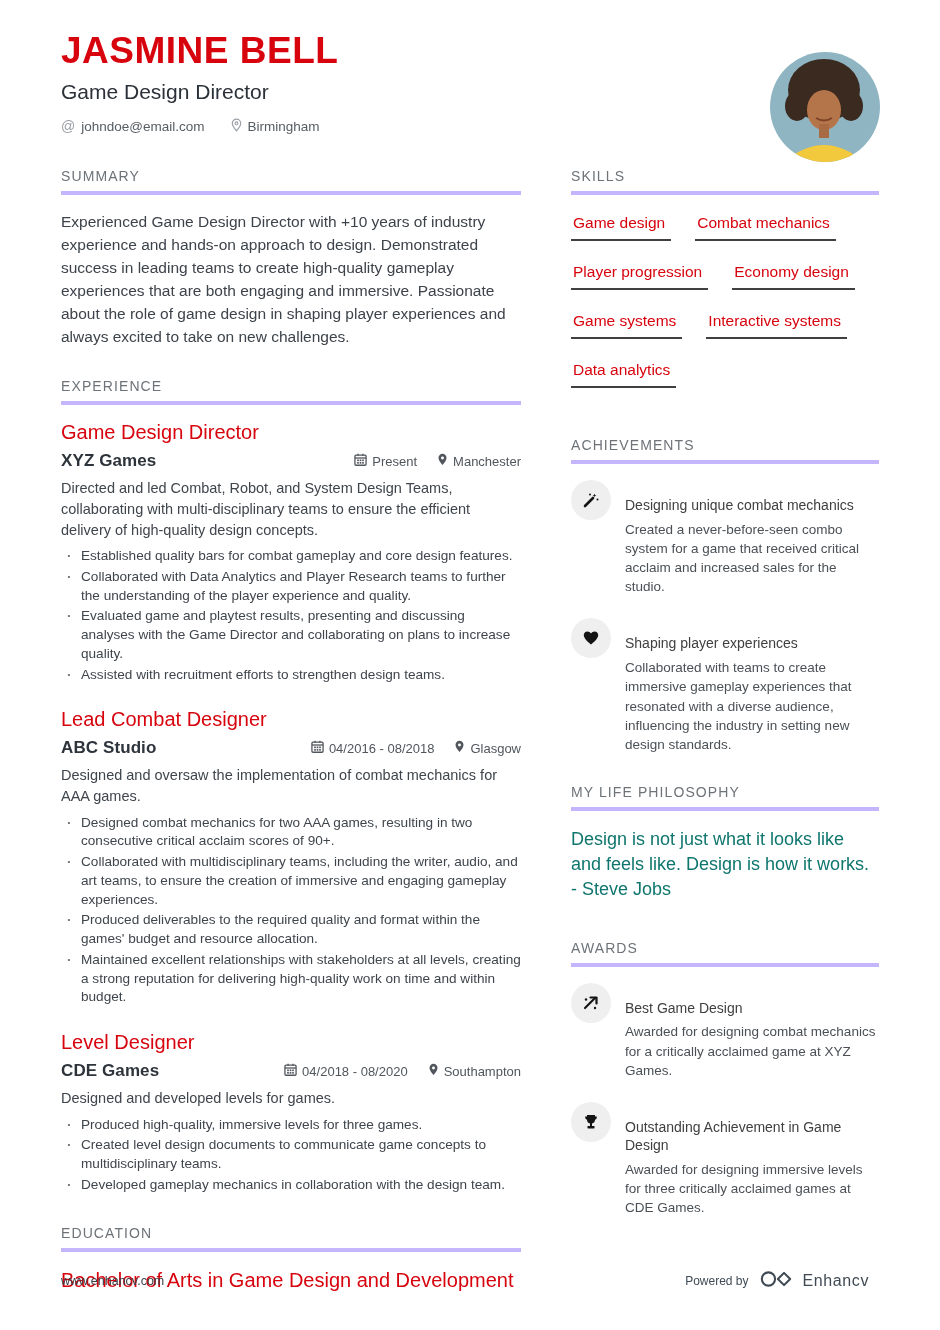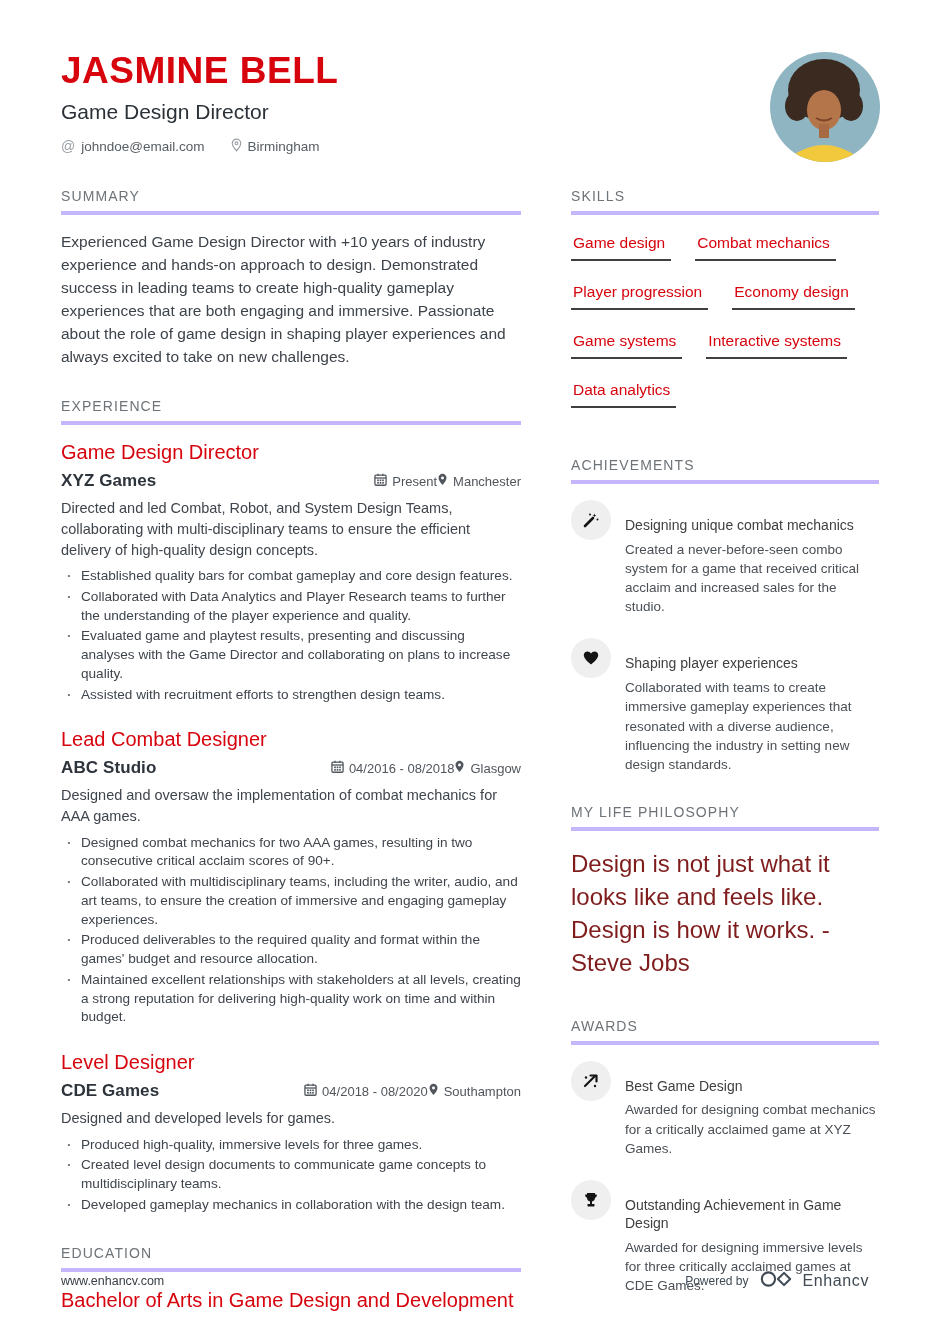--- a/index.html
+++ b/index.html
@@ -4,21 +4,21 @@
 <style>
   html,body{margin:0;padding:0;}
   body{
     width:940px;height:1330px;position:relative;background:#ffffff;
     font-family:"Liberation Sans","DejaVu Sans",sans-serif;
     color:#3f454c;overflow:hidden;
   }
   .page{position:relative;width:100%;height:100%;}
 
   
-  .header{padding:52px 61px 0 61px;}
+  .header{padding:32px 61px 0 61px;}
   .name{font-size:37px;font-weight:bold;letter-spacing:.5px;color:#d7040e;line-height:1.05;}
   .job-title{font-size:21px;color:#2b3138;margin-top:9px;}
   .contact-row{display:flex;align-items:center;gap:26px;margin-top:14px;font-size:13.5px;color:#565d63;}
   .contact-item{display:inline-flex;align-items:center;gap:6px;}
   .at-glyph{color:#9aa0a5;font-size:14px;}
   .icon{display:inline-block;vertical-align:middle;}
   .photo{position:absolute;top:52px;right:60px;width:110px;height:110px;border-radius:50%;overflow:hidden;}
 
   
   .columns{display:flex;gap:50px;padding:0 61px;margin-top:33px;}
@@ -31,21 +31,21 @@
   }
   .section{margin-bottom:30px;}
 
   .summary-text{font-size:15.5px;line-height:1.48;color:#3d434a;}
 
   
   .job{margin-bottom:24px;}
   .job-role{font-size:20px;color:#d7040e;margin-bottom:7px;margin-top:4px;}
   .job-line{display:flex;justify-content:space-between;align-items:baseline;margin-bottom:7px;}
   .company{font-size:17px;font-weight:bold;color:#2e343b;letter-spacing:.1px;}
-  .meta{display:flex;gap:0;font-size:13px;color:#50565c;align-items:center;}
+  .meta{display:flex;gap:20px;font-size:13px;color:#50565c;align-items:center;}
   .meta-item{display:inline-flex;align-items:center;gap:5px;white-space:nowrap;}
   .job-desc{font-size:14.5px;line-height:1.42;color:#3f454c;margin-bottom:7px;}
   ul.bullets{list-style:none;margin:0;padding:0;}
   ul.bullets li{
     position:relative;padding-left:20px;font-size:13.6px;line-height:1.38;
     color:#3f454c;margin-bottom:2px;
   }
   ul.bullets li::before{content:"·";position:absolute;left:6px;color:#6d7378;font-weight:bold;}
 
   
@@ -62,21 +62,21 @@
   .ach-item{display:flex;gap:14px;margin-bottom:22px;}
   .icon-circle{
     flex:0 0 40px;width:40px;height:40px;border-radius:50%;background:#efefef;
     display:flex;align-items:center;justify-content:center;color:#141414;
   }
   .ach-body{flex:1;min-width:0;}
   .ach-title{font-size:14px;color:#404040;line-height:1.28;margin-bottom:5px;margin-top:17px;}
   .ach-text{font-size:13.5px;line-height:1.42;color:#4a5056;}
 
   
-  .philosophy{font-size:24px;line-height:1.38;color:#7f1d1d;}
+  .philosophy{font-size:18px;line-height:1.38;color:#0f766e;}
 
   
   .footer{
     position:absolute;left:61px;right:71px;bottom:36px;
     display:flex;justify-content:space-between;align-items:center;
   }
   .footer-site{font-size:12.5px;color:#3a4047;}
   .powered{display:flex;align-items:center;gap:10px;color:#3f4a54;}
   .powered-label{font-size:12px;color:#3f4a54;}
   .brand-name{font-size:16px;letter-spacing:.6px;color:#3f4a54;}

